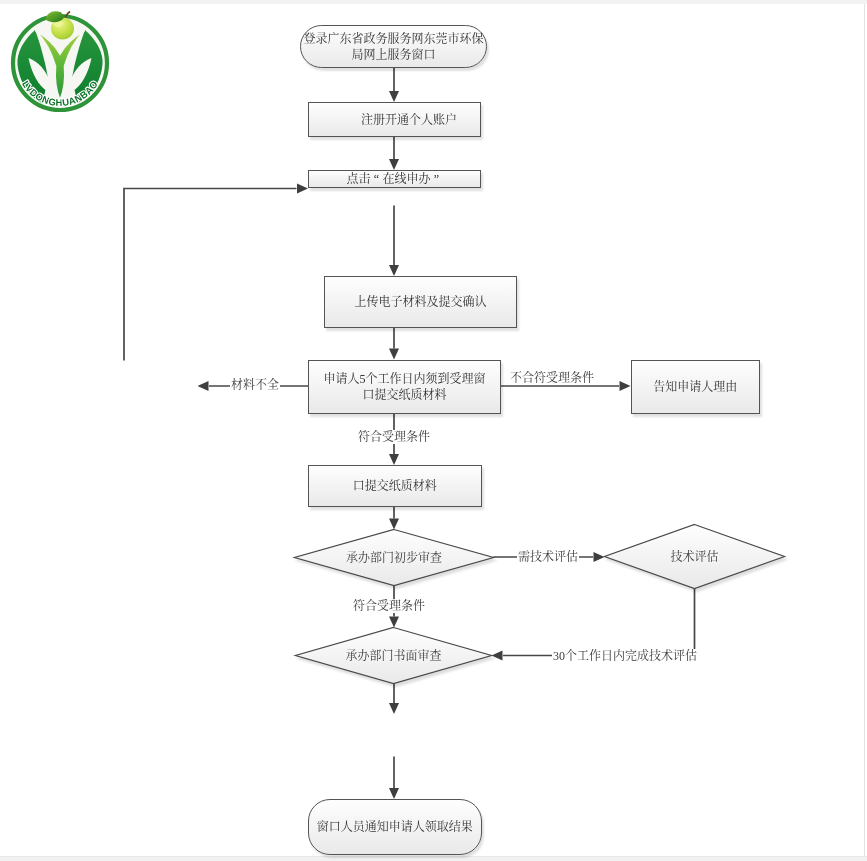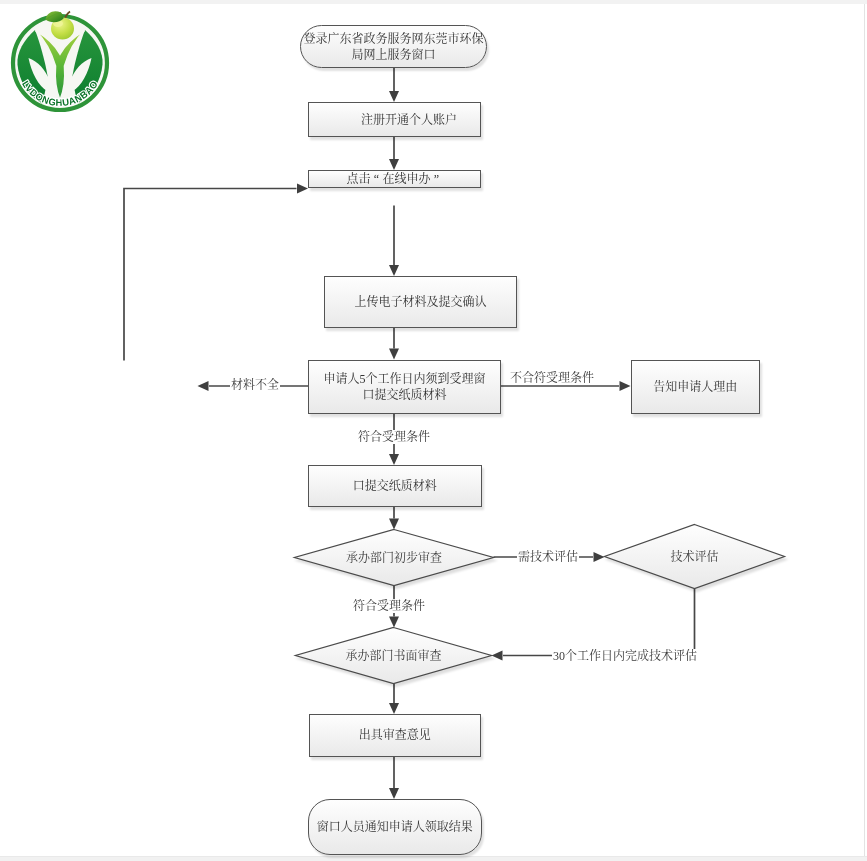--- a/index.html
+++ b/index.html
@@ -135,21 +135,20 @@
     </g>
   </svg>
 
   <div class="box stadium" style="left:300px;top:25px;width:187px;height:43px;">登录广东省政务服务网东莞市环保<br>局网上服务窗口</div>
   <div class="box" style="left:308px;top:102px;width:173px;height:35px;padding-left:29px;">注册开通个人账户</div>
   <div class="box" style="left:308px;top:170px;width:173px;height:18px;">点击<span style="display:inline-block;width:12px;text-align:center">“</span>在线申办<span style="display:inline-block;width:12px;text-align:center">”</span></div>
   <div class="box" style="left:324px;top:276px;width:193px;height:51.5px;">上传电子材料及提交确认</div>
   <div class="box" style="left:308px;top:359.5px;width:193px;height:54px;">申请人5个工作日内须到受理窗<br>口提交纸质材料</div>
   <div class="box" style="left:630.5px;top:360px;width:129.5px;height:53.5px;">告知申请人理由</div>
   <div class="box" style="left:308px;top:465px;width:173.5px;height:42px;">口提交纸质材料</div>
-  <div class="box" style="left:308.5px;top:714px;width:172.5px;height:42.5px;">出具审查意见</div>
   <div class="box stadium" style="left:308px;top:799px;width:173.5px;height:56px;">窗口人员通知申请人领取结果</div>
 
   <span class="lbl" style="left:230px;top:378px;">材料不全</span>
   <span class="lbl" style="left:509px;top:371px;">不合符受理条件</span>
   <span class="lbl" style="left:357px;top:430px;">符合受理条件</span>
   <span class="lbl" style="left:517px;top:550px;">需技术评估</span>
   <span class="lbl" style="left:352px;top:599px;">符合受理条件</span>
   <span class="lbl" style="left:552px;top:649px;">30个工作日内完成技术评估</span>
 </div>
 

